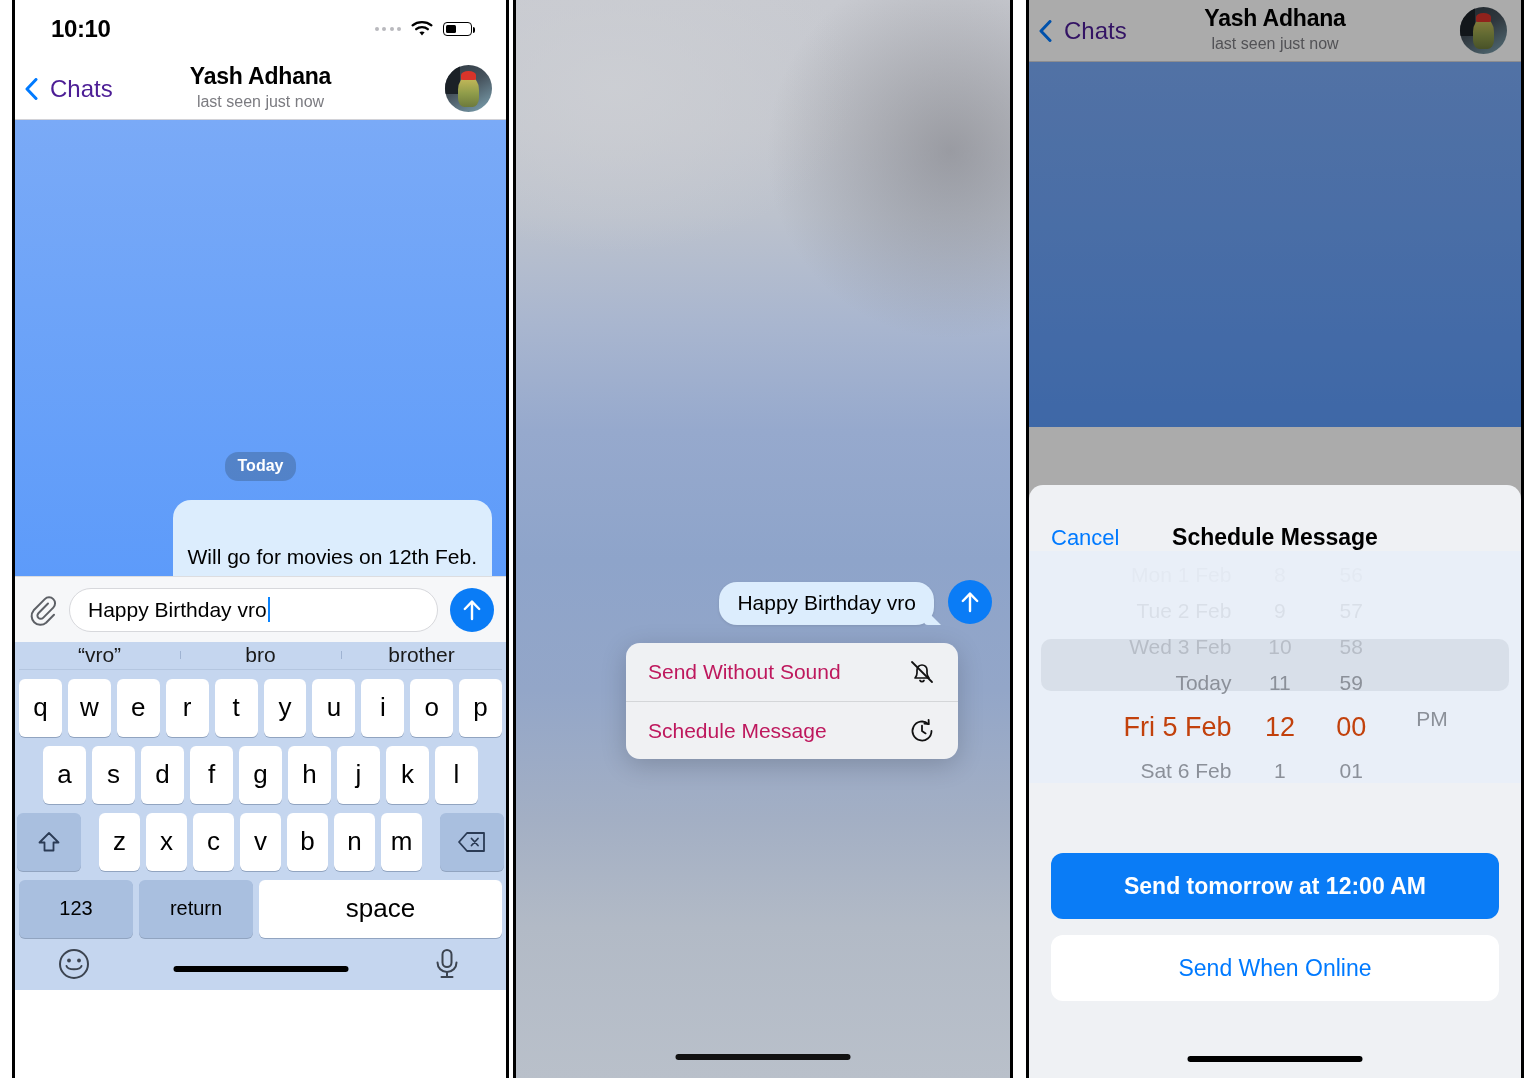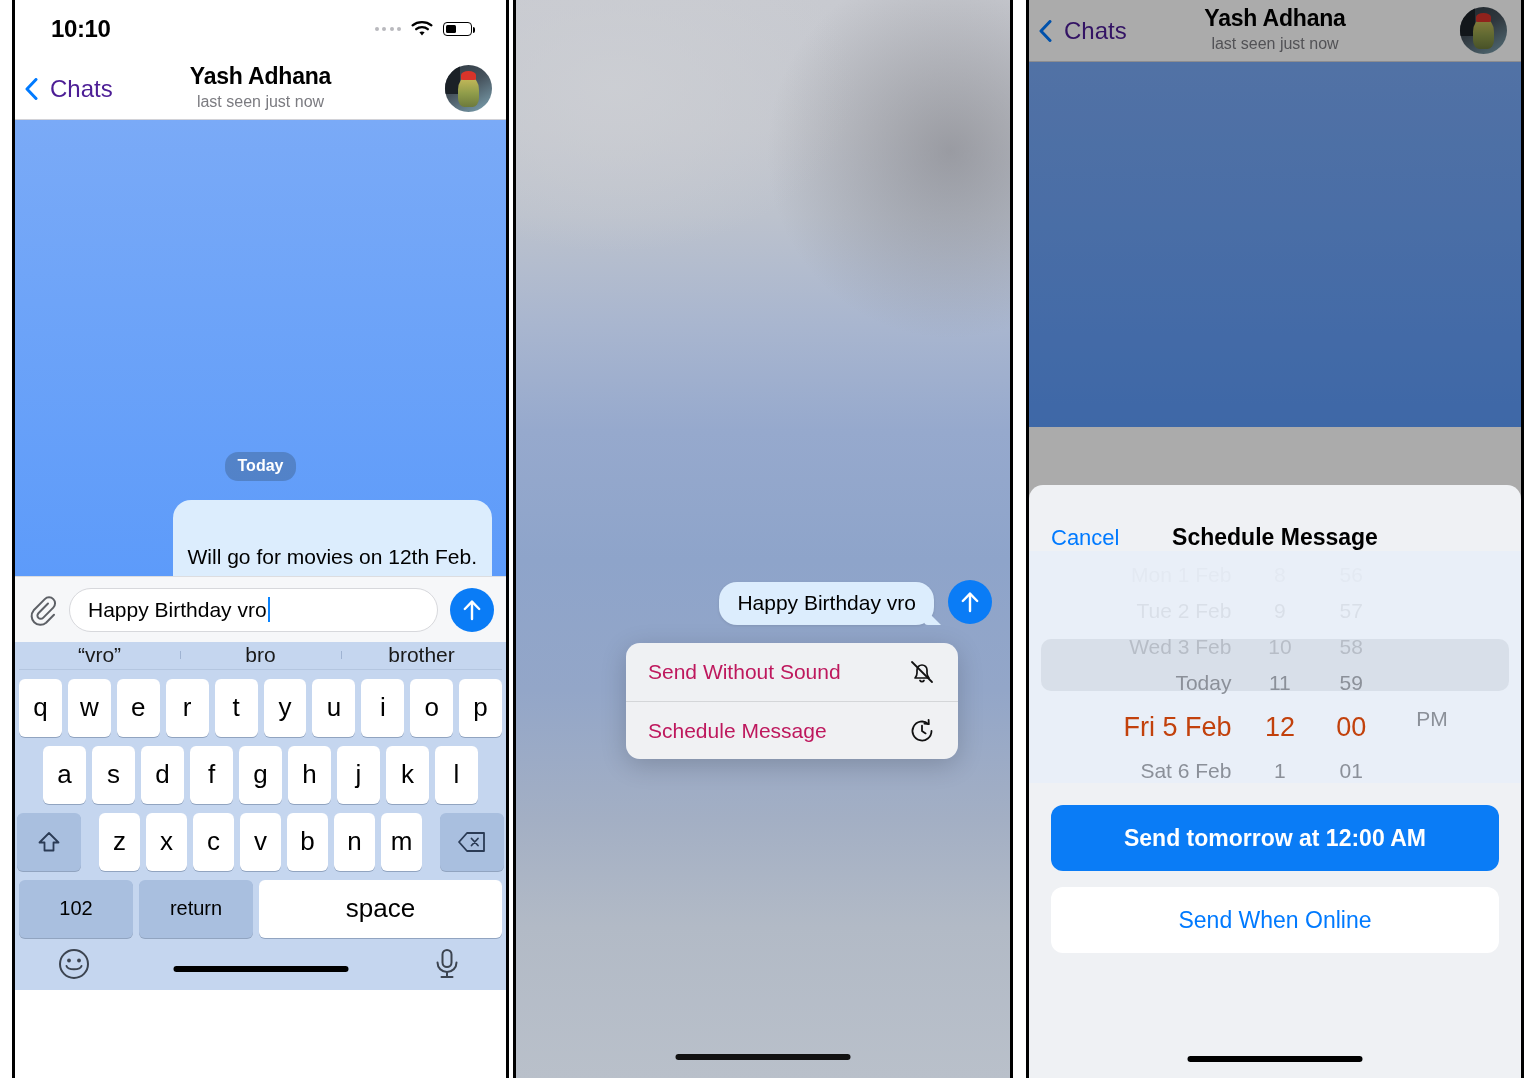--- a/index.html
+++ b/index.html
@@ -294,21 +294,21 @@
   .pcol.mins  .prow { justify-content:center; }
   .pcol.ampm  .prow { justify-content:flex-start; padding-left: 28px; }
   .prow.sel { height: 52px; font-size: 27px; color:#c2410c; }
   .prow.f1 { opacity: 0.42; }
   .prow.f2 { opacity: 0.16; }
   .prow.f3 { opacity: 0.06; }
   .sheet-actions { padding: 22px 22px 0; }
   .btn-primary {
     height: 66px; border-radius: 12px; background:#0a7cf6;
     display:flex; align-items:center; justify-content:center;
-    color:#fff; font-size:23px; font-weight:bold;
+    color:#fff; font-size:23px; font-weight:bold;margin-top:48px;
   }
   .btn-secondary {
     margin-top: 16px;
     height: 66px; border-radius: 12px; background:#fff;
     display:flex; align-items:center; justify-content:center;
     color:#007aff; font-size:23px;
   }
   .homebar3 {
     position:absolute; left:50%; transform:translateX(-50%);
     bottom: 16px; width: 175px; height: 6px; background:#000; border-radius:3px;
@@ -437,21 +437,21 @@
         <div class="key spacer"></div>
         <div class="key wide">
           <svg width="30" height="24" viewBox="0 0 30 24">
             <path d="M10 3H27V21H10L2 12L10 3Z" stroke="#2b3b55" stroke-width="1.8" fill="none" stroke-linejoin="round"></path>
             <path d="M14.5 8.5L21 15.5M21 8.5L14.5 15.5" stroke="#2b3b55" stroke-width="1.8" stroke-linecap="round"></path>
           </svg>
         </div>
       </div>
 
       <div class="krow r4">
-        <div class="key num">102</div>
+        <div class="key num">123</div>
         <div class="key ret">return</div>
         <div class="key space">space</div>
       </div>
 
       <div class="bottombar">
         <svg class="emoji-ic" viewBox="0 0 34 34">
           <circle cx="17" cy="17" r="14" stroke="#3c4450" stroke-width="2" fill="none"></circle>
           <circle cx="12" cy="13.5" r="1.9" fill="#3c4450"></circle>
           <circle cx="22" cy="13.5" r="1.9" fill="#3c4450"></circle>
           <path d="M9.5 19c1.6 4.4 13.4 4.4 15 0" stroke="#3c4450" stroke-width="2" fill="none" stroke-linecap="round"></path>

